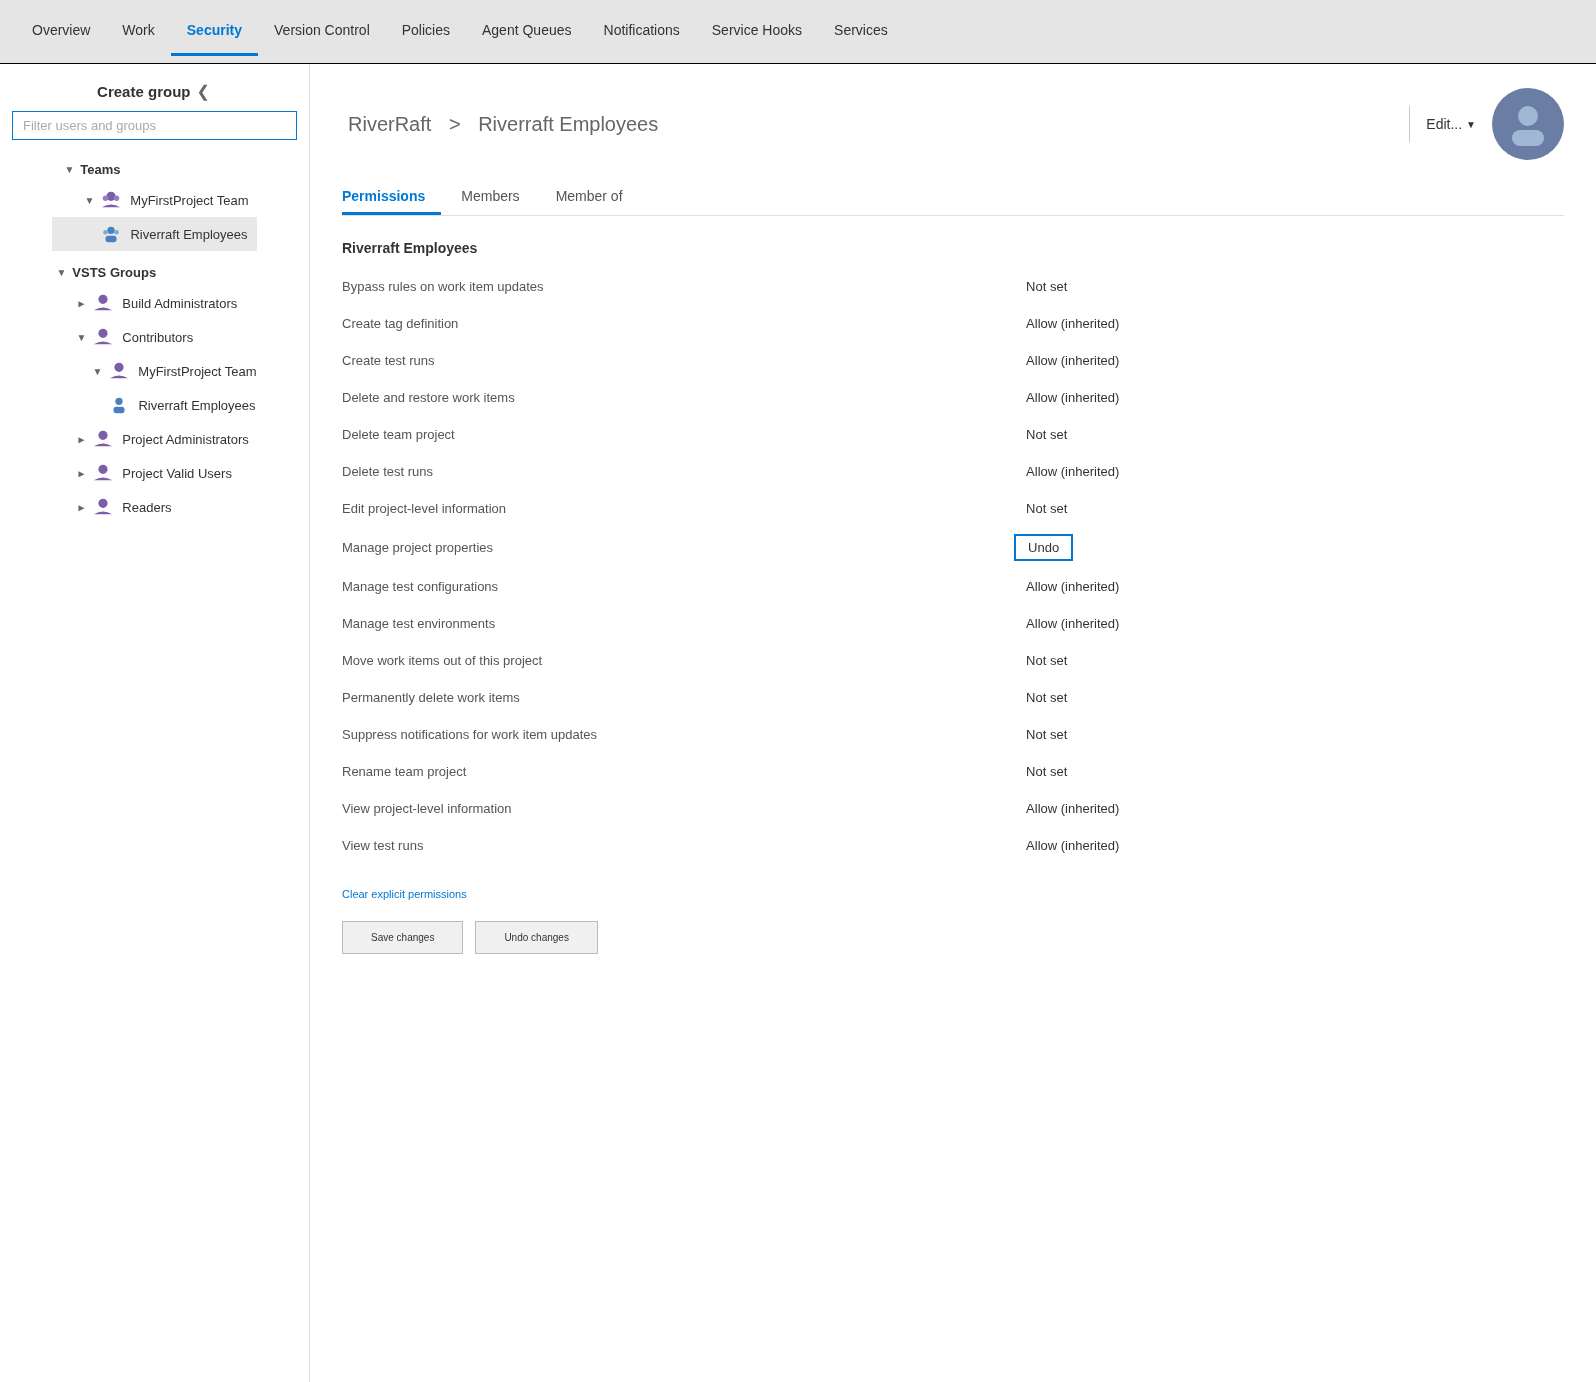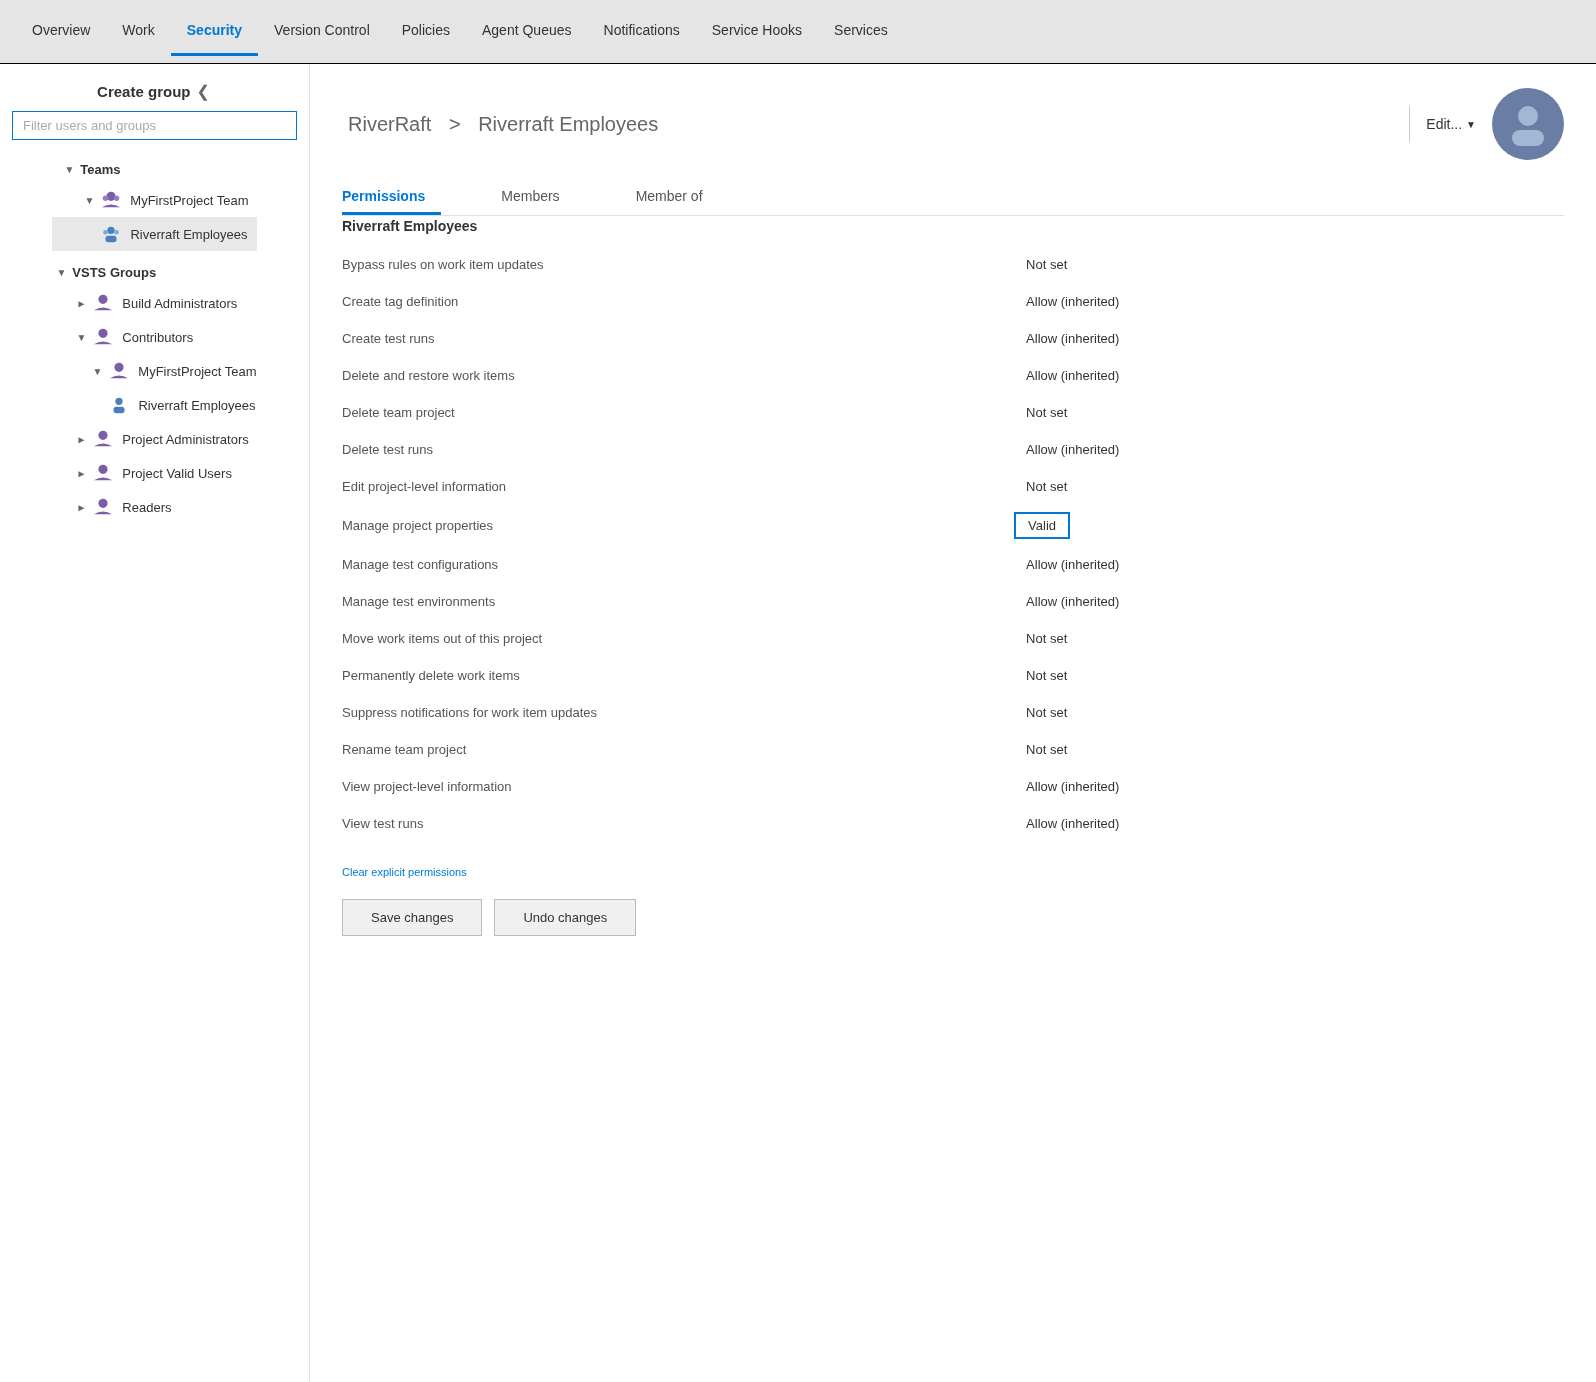--- a/index.html
+++ b/index.html
@@ -155,22 +155,21 @@
       background: #6a7ea5;
       display: flex;
       align-items: center;
       justify-content: center;
     }
 
     
     .tabs {
       display: flex;
       border-bottom: 1px solid #e0e0e0;
-      margin-bottom: 2px;
-      gap: 40px;
+      margin-bottom: 24px;
     }
     .tab {
       padding: 8px 16px 8px 0;
       margin-right: 20px;
       cursor: pointer;
       font-size: 14px;
       color: #555;
       border-bottom: 3px solid transparent;
     }
     .tab.active {
@@ -224,21 +223,21 @@
     }
 
     
     .action-buttons {
       display: flex;
       gap: 12px;
       margin-top: 20px;
     }
     .btn {
       padding: 10px 28px;
-      font-size: 13px;
+      font-size: 10px;
       cursor: pointer;
       border: 1px solid #bbb;
       background: #f0f0f0;
       color: #333;
       font-weight: 500;
     }
   </style>
 </head>
 <body>
 
@@ -417,21 +416,21 @@
           <tr>
             <td>Delete test runs</td>
             <td><span class="permission-value">Allow (inherited)</span></td>
           </tr>
           <tr>
             <td>Edit project-level information</td>
             <td><span class="permission-value">Not set</span></td>
           </tr>
           <tr>
             <td>Manage project properties</td>
-            <td><span class="permission-value allow-box">Valid</span></td>
+            <td><span class="permission-value allow-box">Undo</span></td>
           </tr>
           <tr>
             <td>Manage test configurations</td>
             <td><span class="permission-value">Allow (inherited)</span></td>
           </tr>
           <tr>
             <td>Manage test environments</td>
             <td><span class="permission-value">Allow (inherited)</span></td>
           </tr>
           <tr>

